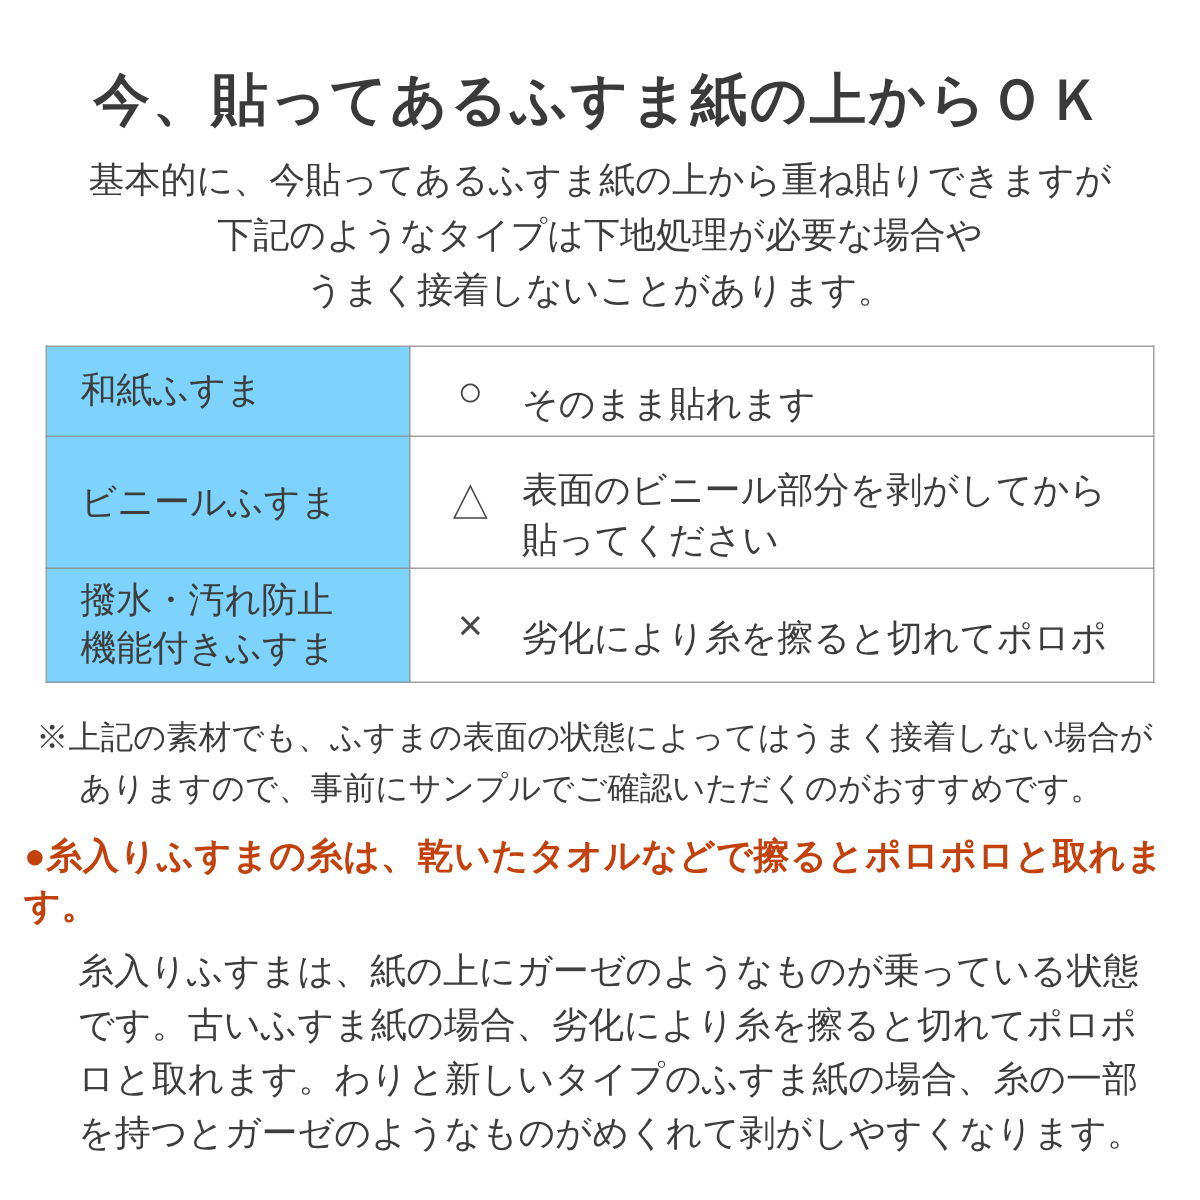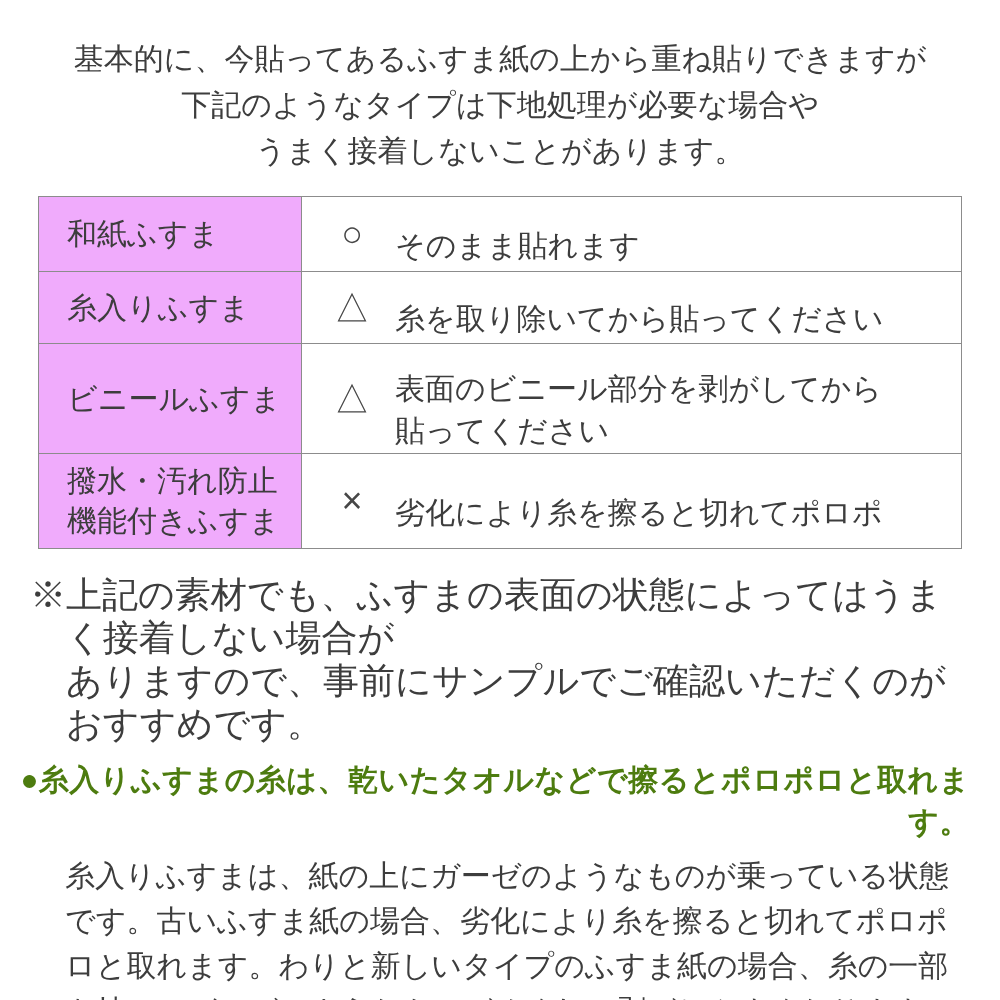--- a/index.html
+++ b/index.html
@@ -41,22 +41,22 @@
     width: 924px;
     border-collapse: collapse;
     table-layout: fixed;
   }
   .compat-table td {
     border: 1px solid #8c8c8c;
     vertical-align: middle;
     box-sizing: border-box;
   }
   td.type-cell {
-    width: 263px;
-    background: #f0abfc;
+    width: 303px;
+    background: #7dd3fc;
     font-size: 30px;
     line-height: 40px;
     padding-left: 28px;
     white-space: pre-line;
   }
   td.result-cell {
     background: #ffffff;
   }
   .result-inner {
     display: flex;
@@ -78,72 +78,63 @@
     line-height: 42px;
     white-space: pre-line;
     margin-top: 23px;
   }
   .row-1 { height: 75px; }
   .row-2 { height: 72px; }
   .row-3 { height: 93px; }
   .row-4 { height: 95px; padding-left: 12px; }
   .note {
     margin: 24px 0 0 0;
-    font-size: 36px;
+    font-size: 27px;
     line-height: 43px;
     padding-left: 36px;
     text-indent: -36px;
     white-space: pre-line;
     color: #3d3d3d;
   }
   .thread-heading {
     margin: 14px 0 0 -10px;
     font-size: 30px;
     line-height: 42px;
     font-weight: 700;
-    color: #4d7c0f;
+    color: #c2410c;
     letter-spacing: 0.5px;
-    text-align: right;
   }
   .thread-body {
     margin: 10px 0 0 0;
     padding-left: 35px;
     font-size: 30px;
     line-height: 45px;
     white-space: pre-line;
     color: #3d3d3d;
   }
 </style>
 </head>
 <body>
 
 <div class="page">
 
+  <h1 class="title">今、貼ってあるふすま紙の上からＯＫ</h1>
 
   <p class="intro">基本的に、今貼ってあるふすま紙の上から重ね貼りできますが
 下記のようなタイプは下地処理が必要な場合や
 うまく接着しないことがあります。</p>
 
   <table class="compat-table">
     <tbody>
       <tr class="row-1">
         <td class="type-cell">和紙ふすま</td>
         <td class="result-cell">
           <div class="result-inner">
             <span class="symbol">○</span>
             <span class="result-text">そのまま貼れます</span>
-          </div>
-        </td>
-      </tr>
-      <tr class="row-2">
-        <td class="type-cell">糸入りふすま</td>
-        <td class="result-cell">
-          <div class="result-inner">
-            <span class="symbol">△</span>
-            <span class="result-text">糸を取り除いてから貼ってください</span>
           </div>
         </td>
       </tr>
       <tr class="row-3">
         <td class="type-cell">ビニールふすま</td>
         <td class="result-cell">
           <div class="result-inner">
             <span class="symbol">△</span>
             <span class="result-text">表面のビニール部分を剥がしてから
 貼ってください</span>

